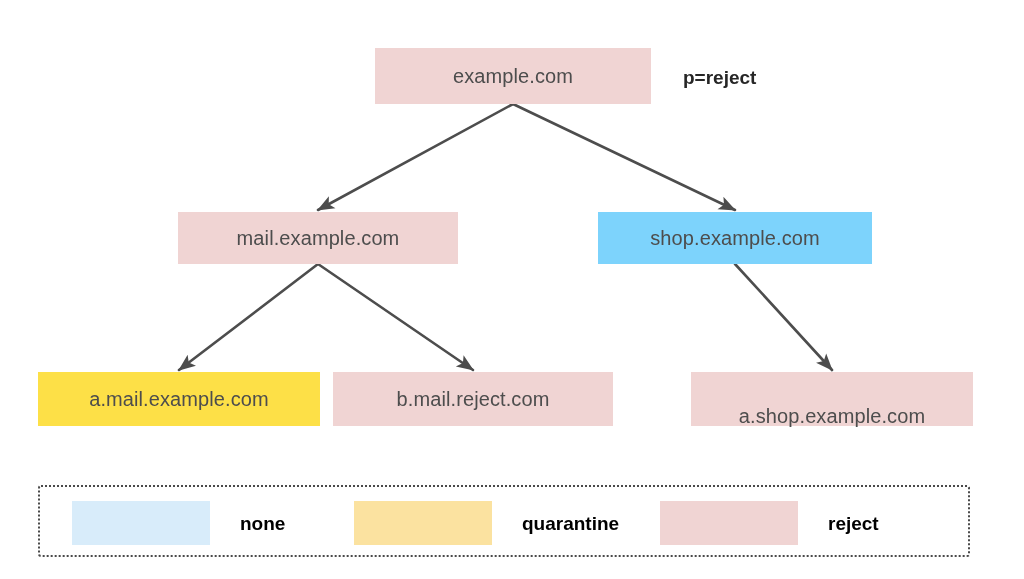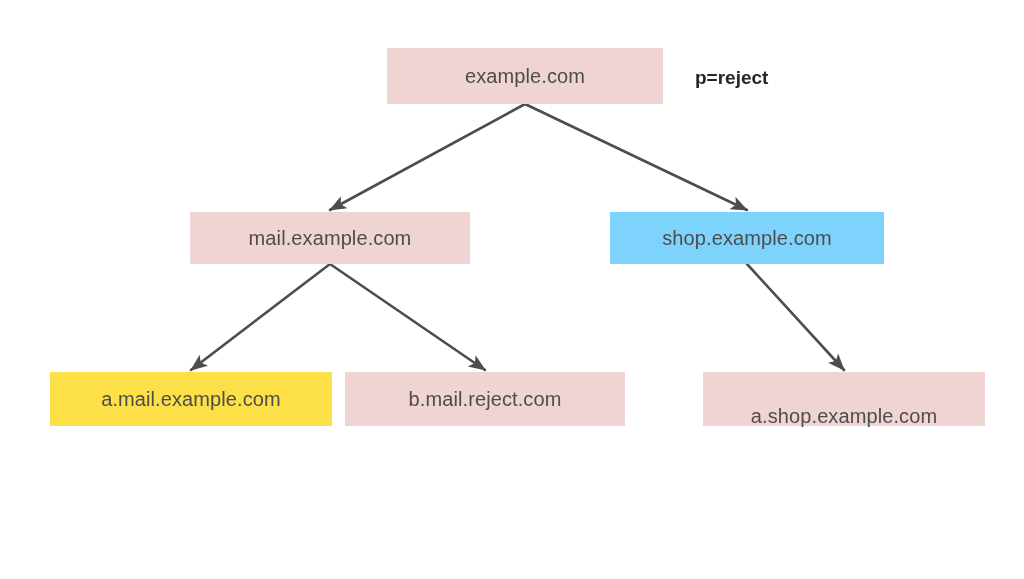--- a/index.html
+++ b/index.html
@@ -11,21 +11,21 @@
     width: 1024px;
     height: 579px;
     position: relative;
     overflow: hidden;
     font-family: "Liberation Sans", sans-serif;
     -webkit-font-smoothing: antialiased;
   }
 
   #canvas {
     position: absolute;
-    left: 12px;
+    left: 0;
     top: 0;
     width: 856px;
     height: 579px;
   }
 
   
   .node {
     position: absolute;
     box-sizing: border-box;
     display: flex;
@@ -130,14 +130,28 @@
       <div class="node" style="left: 333px; top: 372px; width: 280px; height: 54px; background: rgb(240, 212, 211);">
         <span>b.mail.reject.com</span>
       </div>
       <div class="node" style="left: 691px; top: 372px; width: 282px; height: 54px; background: rgb(240, 212, 211); align-items: flex-end;">
         <span>a.shop.example.com</span>
       </div>
     </div>
 
   <div class="policy-tag" style="left: 683px; top: 68px;">p=reject</div>
 
+  <div id="legend">
+      <div class="legend-item" style="left: 32px;">
+        <div class="legend-swatch" style="background: rgb(216, 236, 250); width: 138px;"></div>
+        <div class="legend-label">none</div>
+      </div>
+      <div class="legend-item" style="left: 314px;">
+        <div class="legend-swatch" style="background: rgb(251, 226, 160); width: 138px;"></div>
+        <div class="legend-label">quarantine</div>
+      </div>
+      <div class="legend-item" style="left: 620px;">
+        <div class="legend-swatch" style="background: rgb(240, 212, 211); width: 138px;"></div>
+        <div class="legend-label">reject</div>
+      </div>
+    </div>
 
 </div>
 
 </body></html>

